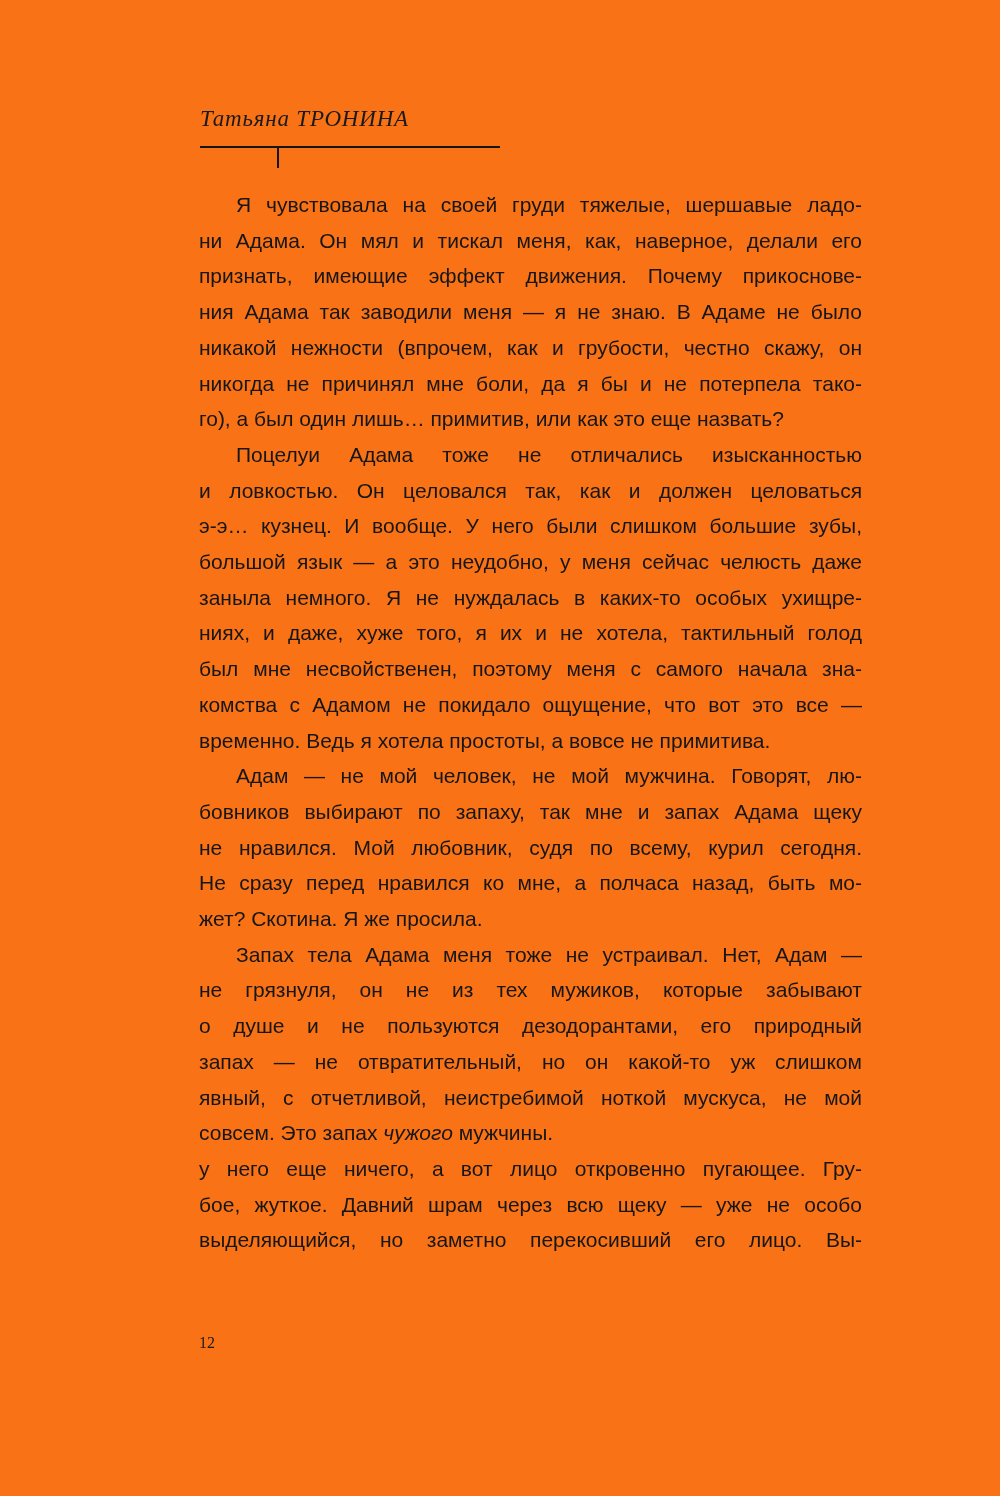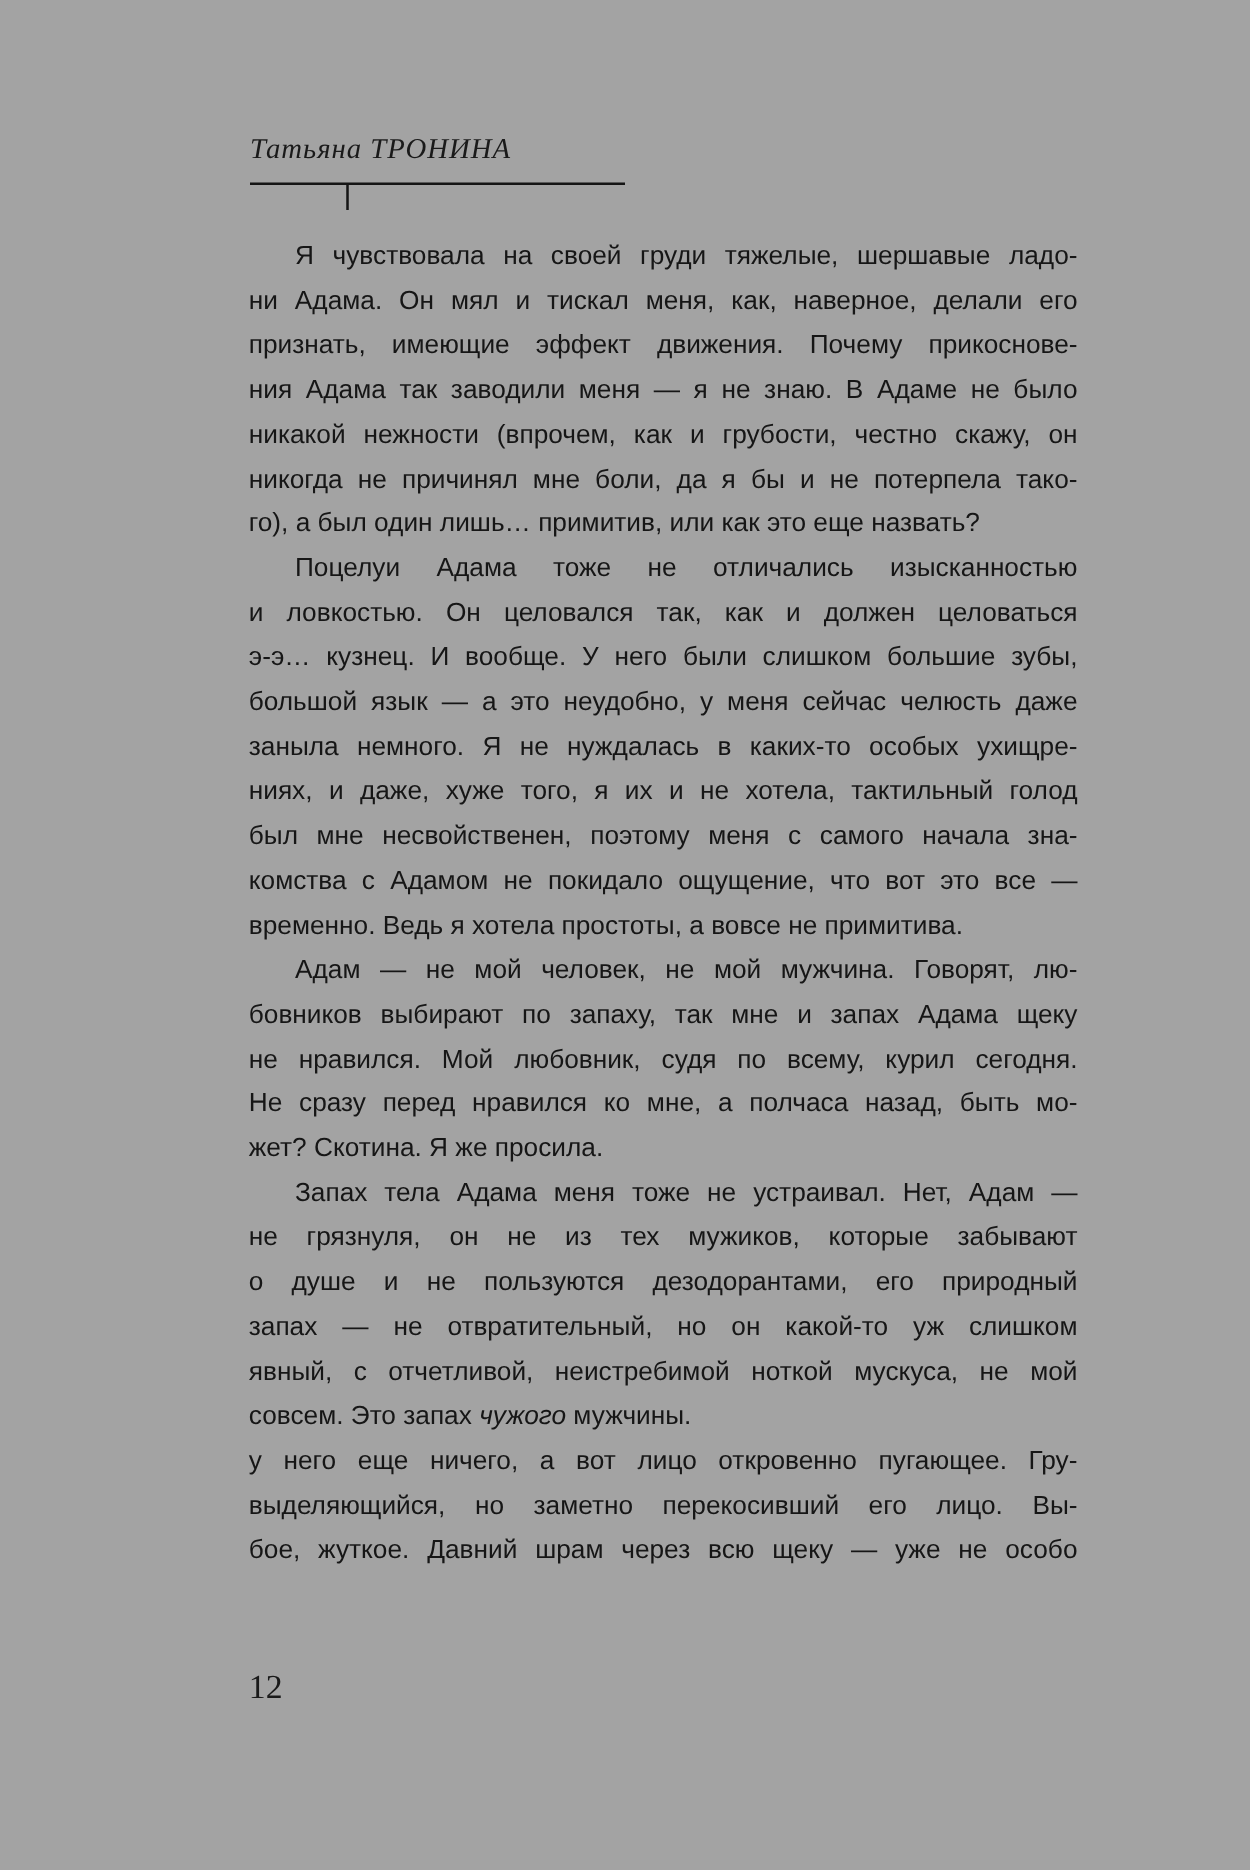--- a/index.html
+++ b/index.html
@@ -2,21 +2,21 @@
 <html lang="ru"><head>
 <meta charset="utf-8">
 <style>
   html, body { margin: 0; padding: 0; }
   body { background: #e8e8e8; }
   .page {
     position: relative;
     width: 1000px;
     height: 1496px;
     margin: 0 auto;
-    background: #a3a3a3;
+    background: #f97316;
     overflow: hidden;
     color: #1c1c1c;
   }
   .running-head {
     position: absolute;
     left: 200px;
     top: 106px;
     font-family: "Liberation Serif", serif;
     font-style: italic;
     font-size: 23px;
@@ -60,21 +60,21 @@
   }
   .line.first {
     text-indent: 37px;
   }
   .line i { font-style: italic; }
   .page-number {
     position: absolute;
     left: 199px;
     top: 1334px;
     font-family: "Liberation Serif", serif;
-    font-size: 27px;
+    font-size: 16px;
     color: #1a1a1a;
   }
 </style>
 </head>
 <body>
 
 <div class="page">
 
   <div class="running-head">Татьяна  ТРОНИНА</div>
 
@@ -103,19 +103,19 @@
       <div class="line">не нравился. Мой любовник, судя по всему, курил сегодня.</div>
       <div class="line">Не сразу перед нравился ко мне, а полчаса назад, быть мо-</div>
       <div class="line last">жет? Скотина. Я же просила.</div>
       <div class="line first">Запах тела Адама меня тоже не устраивал. Нет, Адам —</div>
       <div class="line">не грязнуля, он не из тех мужиков, которые забывают</div>
       <div class="line">о душе и не пользуются дезодорантами, его природный</div>
       <div class="line">запах — не отвратительный, но он какой-то уж слишком</div>
       <div class="line">явный, с отчетливой, неистребимой ноткой мускуса, не мой</div>
       <div class="line last">совсем. Это запах <i>чужого</i> мужчины.</div>
       <div class="line">у него еще ничего, а вот лицо откровенно пугающее. Гру-</div>
+      <div class="line">бое, жуткое. Давний шрам через всю щеку — уже не особо</div>
       <div class="line">выделяющийся, но заметно перекосивший его лицо. Вы-</div>
-      <div class="line">бое, жуткое. Давний шрам через всю щеку — уже не особо</div>
     </div>
 
   <div class="page-number">12</div>
 
 </div>
 
 </body></html>

